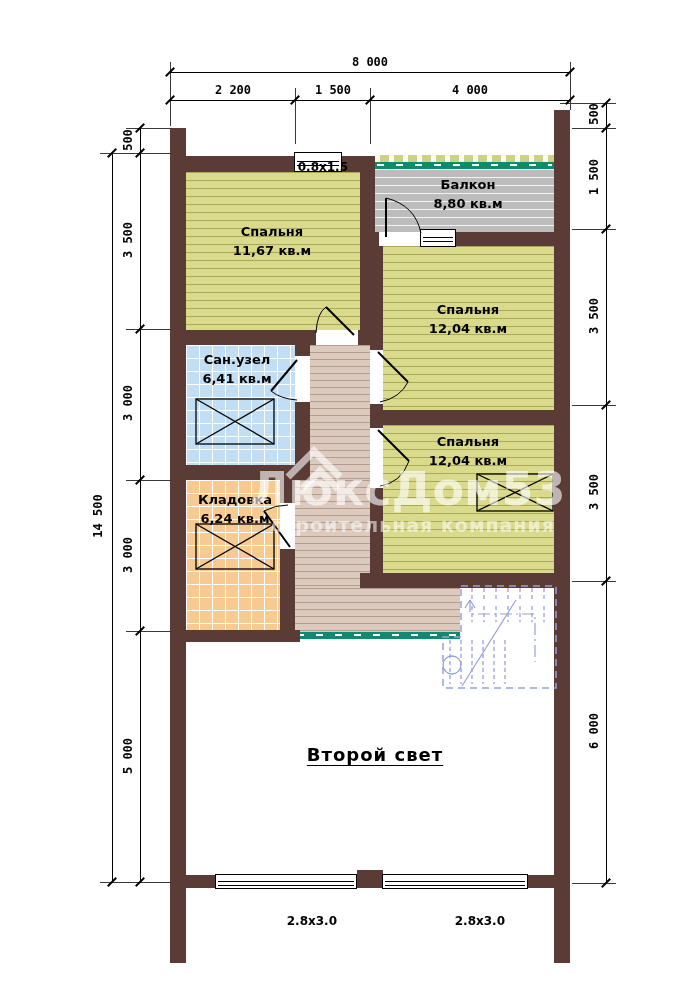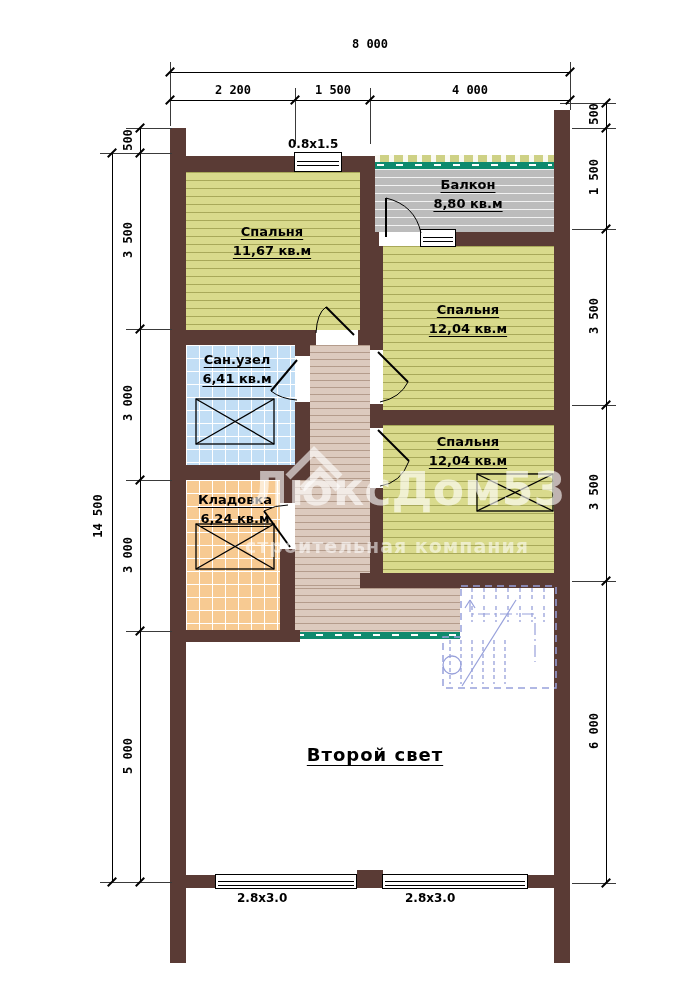--- a/index.html
+++ b/index.html
@@ -25,35 +25,35 @@
   .rail{position:absolute;height:7px;background:#0e8a6e;z-index:20;}
   .rail::after{content:"";position:absolute;left:2px;right:2px;top:2px;height:2px;
     background:repeating-linear-gradient(90deg,#fff 0 7px,transparent 7px 19px);}
   .hatch{position:absolute;height:7px;background:#ced185;z-index:20;
     background-image:repeating-linear-gradient(90deg,rgba(255,255,255,.9) 0 5px,transparent 5px 14px);}
   .window{position:absolute;background:#fff;border:1px solid #000;z-index:40;box-sizing:border-box;}
   .window .pane{position:absolute;left:2px;right:2px;top:45%;height:3px;
     border-top:1px solid #000;border-bottom:1px solid #000;}
   .rlabel{position:absolute;z-index:60;text-align:center;font:bold 13px "DejaVu Sans",sans-serif;
     line-height:19px;white-space:nowrap;}
-  .rlabel span{display:block;text-decoration:underline;text-underline-offset:3px;}
+  .rlabel span{display:block;text-underline-offset:3px;}
   .biglabel{position:absolute;z-index:60;text-align:center;font:bold 18px "DejaVu Sans",sans-serif;
     text-decoration:underline;text-underline-offset:4px;letter-spacing:1px;white-space:nowrap;}
-  .wlabel{position:absolute;z-index:60;text-align:left;font:bold 12px "DejaVu Sans",sans-serif;white-space:nowrap;}
+  .wlabel{position:absolute;z-index:60;text-align:right;font:bold 12px "DejaVu Sans",sans-serif;white-space:nowrap;margin-top:23px;}
   .dim{position:absolute;z-index:60;text-align:center;font:bold 12px "DejaVu Sans Mono",monospace;white-space:nowrap;}
   .dim.v{transform:rotate(-90deg);}
   .dline{position:absolute;background:#000;z-index:50;}
   .eline{position:absolute;background:#3a3a3a;z-index:50;}
   .tick{position:absolute;width:12px;height:2px;background:#000;z-index:55;
     transform:translate(-50%,-50%) rotate(-45deg);}
   .overlay{position:absolute;left:0;top:0;z-index:45;pointer-events:none;}
   .watermark{position:absolute;z-index:70;pointer-events:none;}
   .wm-brand{position:absolute;left:250px;top:462px;width:300px;text-align:center;
     font:bold 46px "DejaVu Sans",sans-serif;color:rgba(255,255,255,.62);white-space:nowrap;}
-  .wm-sub{position:absolute;left:245px;top:535px;width:310px;text-align:left;
+  .wm-sub{position:absolute;left:245px;top:514px;width:310px;text-align:right;
     font:bold 19px "DejaVu Sans",sans-serif;color:rgba(255,255,255,.55);letter-spacing:1px;white-space:nowrap;}
   .wm-icon{position:absolute;left:284px;top:443px;}
 </style>
 </head>
 <body>
 
 <div class="canvas" id="cv">
 
 
   <div class="room planks-yellow" style="left:186px;top:172px;width:174px;height:158px"></div>
@@ -187,21 +187,21 @@
   <div class="rlabel" style="left:175px;top:490px;width:120px">
     <span>Кладовка</span>
     <span>6,24 кв.м</span>
   </div>
   <div class="biglabel" style="left:295px;top:744px;width:160px">Второй свет</div>
 
   <div class="wlabel" style="left:288px;top:137px;width:60px">0.8х1.5</div>
   <div class="wlabel" style="left:237px;top:891px;width:100px">2.8х3.0</div>
   <div class="wlabel" style="left:405px;top:891px;width:100px">2.8х3.0</div>
 
-  <div class="dim" style="left:320px;top:37px;width:100px">8 000</div>
+  <div class="dim" style="left:320px;top:55px;width:100px">8 000</div>
   <div class="dim" style="left:183px;top:83px;width:100px">2 200</div>
   <div class="dim" style="left:283px;top:83px;width:100px">1 500</div>
   <div class="dim" style="left:420px;top:83px;width:100px">4 000</div>
 
   <div class="dim v" style="left:48px;top:509px;width:100px">14 500</div>
   <div class="dim v" style="left:78px;top:133px;width:100px">500</div>
   <div class="dim v" style="left:78px;top:233px;width:100px">3 500</div>
   <div class="dim v" style="left:78px;top:396px;width:100px">3 000</div>
   <div class="dim v" style="left:78px;top:548px;width:100px">3 000</div>
   <div class="dim v" style="left:78px;top:749px;width:100px">5 000</div>

